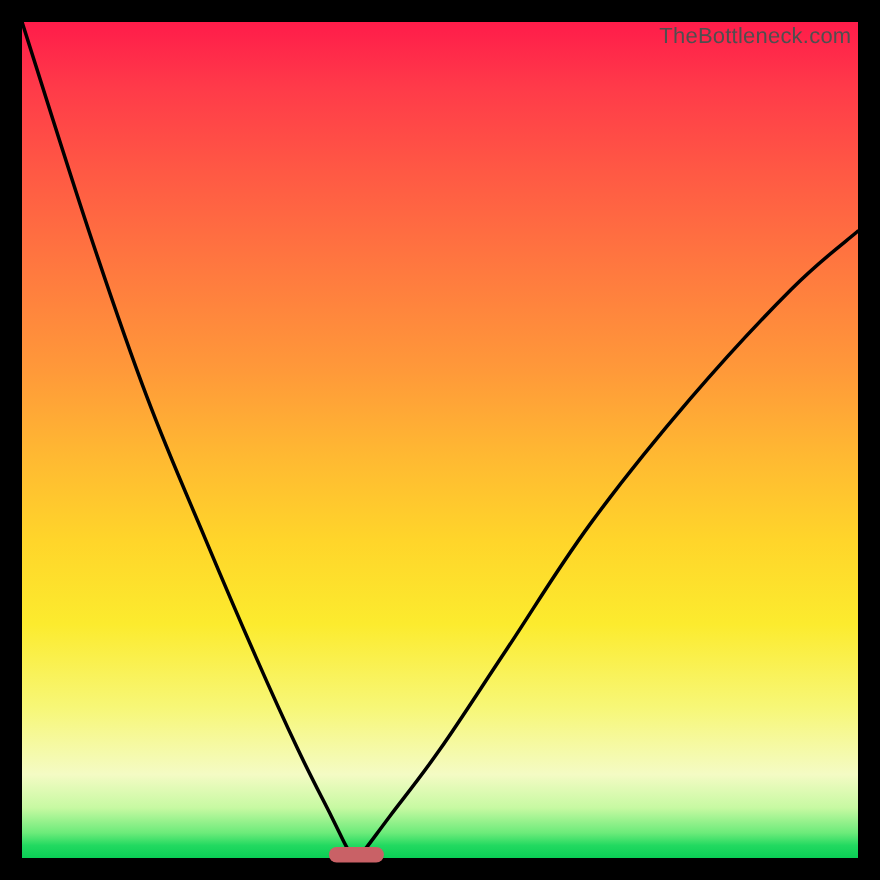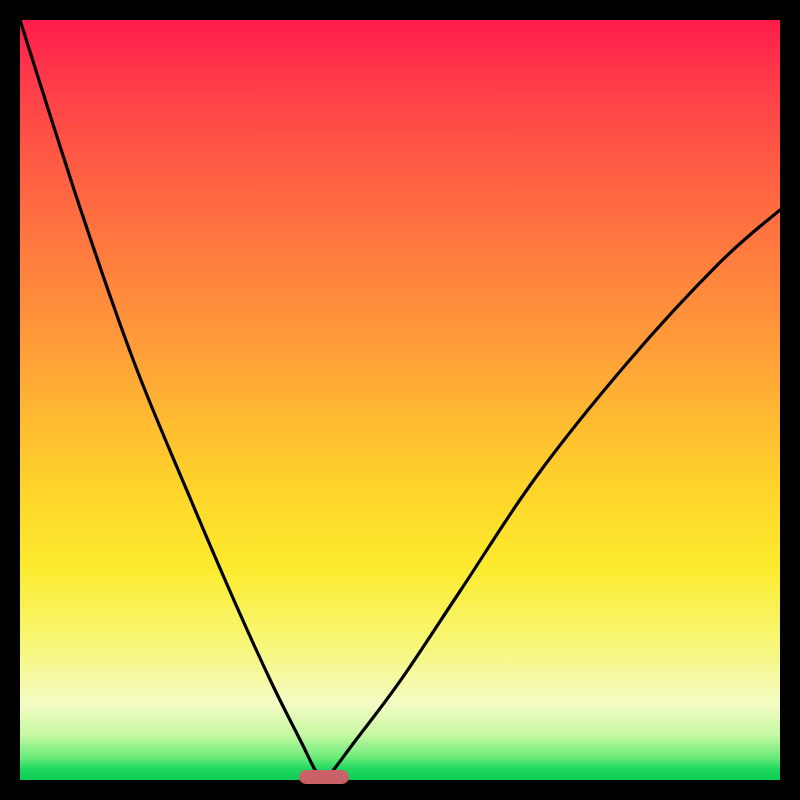--- a/index.html
+++ b/index.html
@@ -71,19 +71,20 @@
     border-radius: 7px;
     z-index: 6;
   }
 </style>
 </head>
 <body>
 
 <div class="frame">
   <div class="plot-area"></div>
 
+  <div class="watermark">TheBottleneck.com</div>
 
   <svg class="curve" viewBox="0 0 760 760" preserveAspectRatio="none">
     <path d="M 0,0 C 10.944,34.199999999999996 40.28,128.44 60.800000000000004,190 C 81.32000000000001,251.56 94.84800000000001,291.38399999999996 114,341.99999999999994 C 133.152,392.61599999999993 149.416,428.792 167.2,471.2 C 184.98399999999998,513.608 197.752,543.4 212.8,577.6 C 227.848,611.8000000000001 238.48800000000003,635.2080000000001 250.8,661.2 C 263.112,687.192 272.99199999999996,705.5840000000001 281.2,722 C 289.408,738.4159999999999 292.29600000000005,745.56 296.40000000000003,752.4 C 300.504,759.24 301.264,760 304,760 C 306.736,760 306.128,759.24 311.59999999999997,752.4 C 317.07199999999995,745.56 322.08799999999997,738.4159999999999 334.4,722 C 346.712,705.5840000000001 360.848,688.5600000000001 380,661.2 C 399.152,633.84 416.17599999999993,606.936 440.79999999999995,570 C 465.424,533.064 486.70400000000006,497.04 516.8000000000001,456 C 546.8960000000001,414.96 575.168,380.304 608,341.99999999999994 C 640.832,303.6959999999999 671.84,270.55999999999995 699.2,243.19999999999993 C 726.5600000000001,215.83999999999995 749.056,199.576 760,190" fill="none" stroke="#000" stroke-width="3.2" stroke-linecap="round"></path>
   </svg>
 
   <div class="marker" style="left: 279px; top: 750px; background: rgb(201, 97, 102);"></div>
 </div>
 
 </body></html>

